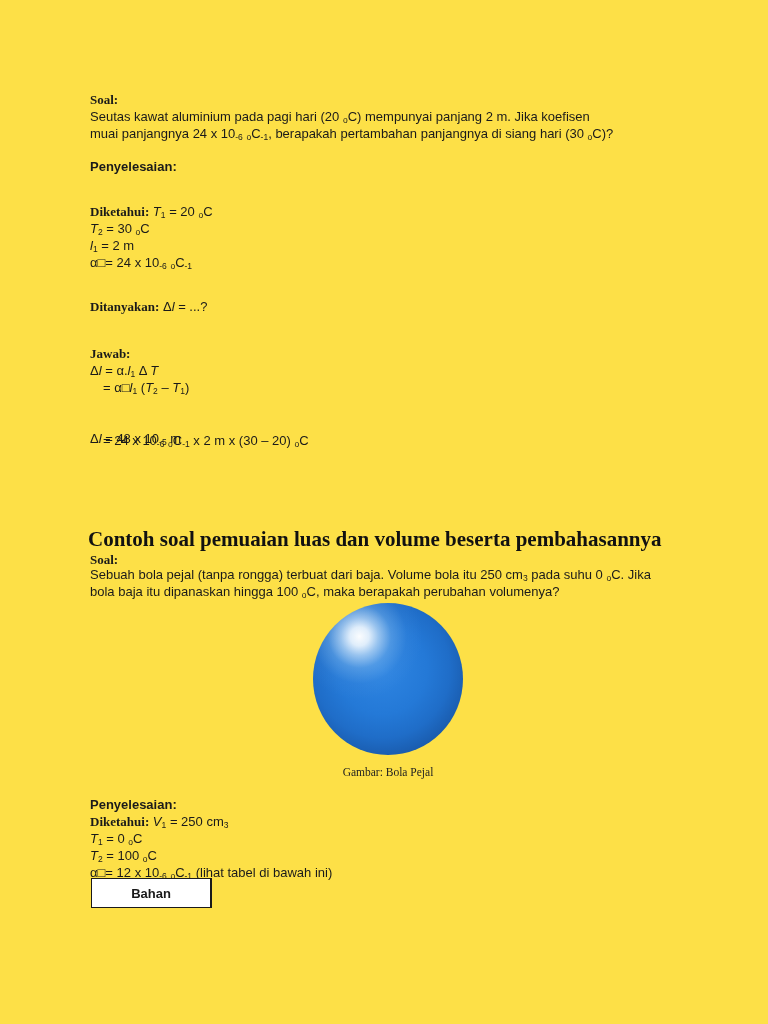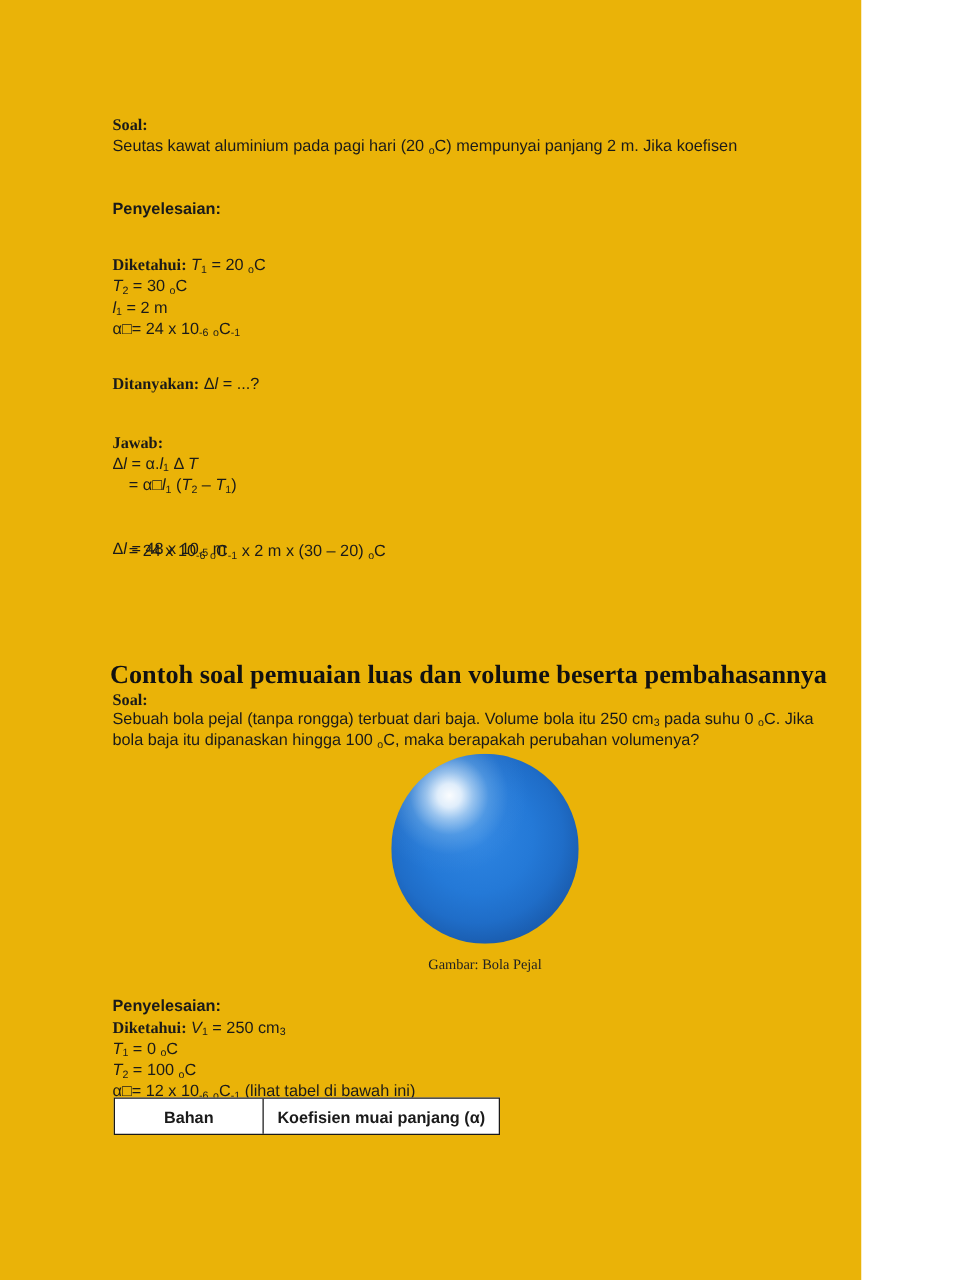--- a/index.html
+++ b/index.html
@@ -1,19 +1,19 @@
 <!DOCTYPE html>
 <html><head>
 <meta charset="utf-8">
 <style>
   html,body{margin:0;padding:0;background:#ffffff;}
   .page{
     position:relative;
-    width:689px;height:1024px;
-    background:#eab308;
+    width:768px;height:1024px;
+    background:#fde047;
     font-family:"Liberation Sans", sans-serif;
     font-size:13px;color:#1a1a1a;
     overflow:hidden;
   }
   .line{
     position:absolute;
     white-space:pre;
     line-height:17px;
     font-size:13px;
   }
@@ -59,20 +59,21 @@
   .tbl .cell.first{width:118px;border-right:1.5px solid #1a1a1a;}
   .tbl .cell.second{width:188px;}
 </style>
 </head>
 <body>
 
 <div class="page">
 
   <div class="line" style="top:91px;left:90px;"><span class="bserif">Soal:</span></div>
   <div class="line" style="top:108px;left:90px;"><span>Seutas kawat aluminium pada pagi hari (20 </span><span class="sub">o</span><span>C) mempunyai panjang 2 m. Jika koefisen</span></div>
+  <div class="line" style="top:125px;left:90px;"><span>muai panjangnya 24 x 10</span><span class="sub">-6</span><span> </span><span class="sub">o</span><span>C</span><span class="sub">-1</span><span>, berapakah pertambahan panjangnya di siang hari (30 </span><span class="sub">o</span><span>C)?</span></div>
 
   <div class="line" style="top:158px;left:90px;"><span class="bsans">Penyelesaian:</span></div>
 
   <div class="line" style="top:203px;left:90px;"><span class="bserif">Diketahui:</span><span> </span><span class="i">T</span><span class="sub">1</span><span> = 20 </span><span class="sub">o</span><span>C</span></div>
   <div class="line" style="top:220px;left:90px;"><span class="i">T</span><span class="sub">2</span><span> = 30 </span><span class="sub">o</span><span>C</span></div>
   <div class="line" style="top:237px;left:90px;"><span class="i">l</span><span class="sub">1</span><span> = 2 m</span></div>
   <div class="line" style="top:254px;left:90px;"><span>α□= 24 x 10</span><span class="sub">-6</span><span> </span><span class="sub">o</span><span>C</span><span class="sub">-1</span></div>
 
   <div class="line" style="top:298px;left:90px;"><span class="bserif">Ditanyakan:</span><span> Δ</span><span class="i">l</span><span> = ...?</span></div>
 
@@ -93,16 +94,15 @@
   <div class="caption" style="top:766px;left:303px;width:170px;">Gambar: Bola Pejal</div>
 
   <div class="line" style="top:796px;left:90px;"><span class="bsans">Penyelesaian:</span></div>
   <div class="line" style="top:813px;left:90px;"><span class="bserif">Diketahui:</span><span> </span><span class="i">V</span><span class="sub">1</span><span> = 250 cm</span><span class="sub">3</span></div>
   <div class="line" style="top:830px;left:90px;"><span class="i">T</span><span class="sub">1</span><span> = 0 </span><span class="sub">o</span><span>C</span></div>
   <div class="line" style="top:847px;left:90px;"><span class="i">T</span><span class="sub">2</span><span> = 100 </span><span class="sub">o</span><span>C</span></div>
   <div class="line" style="top:864px;left:90px;"><span>α□= 12 x 10</span><span class="sub">-6</span><span> </span><span class="sub">o</span><span>C</span><span class="sub">-1</span><span> (lihat tabel di bawah ini)</span></div>
 
   <div class="tbl" style="top:878px;left:91px;align-items:center;">
     <div class="cell first">Bahan</div>
-    <div class="cell second">Koefisien muai panjang (α)</div>
   </div>
 
 </div>
 
 </body></html>

